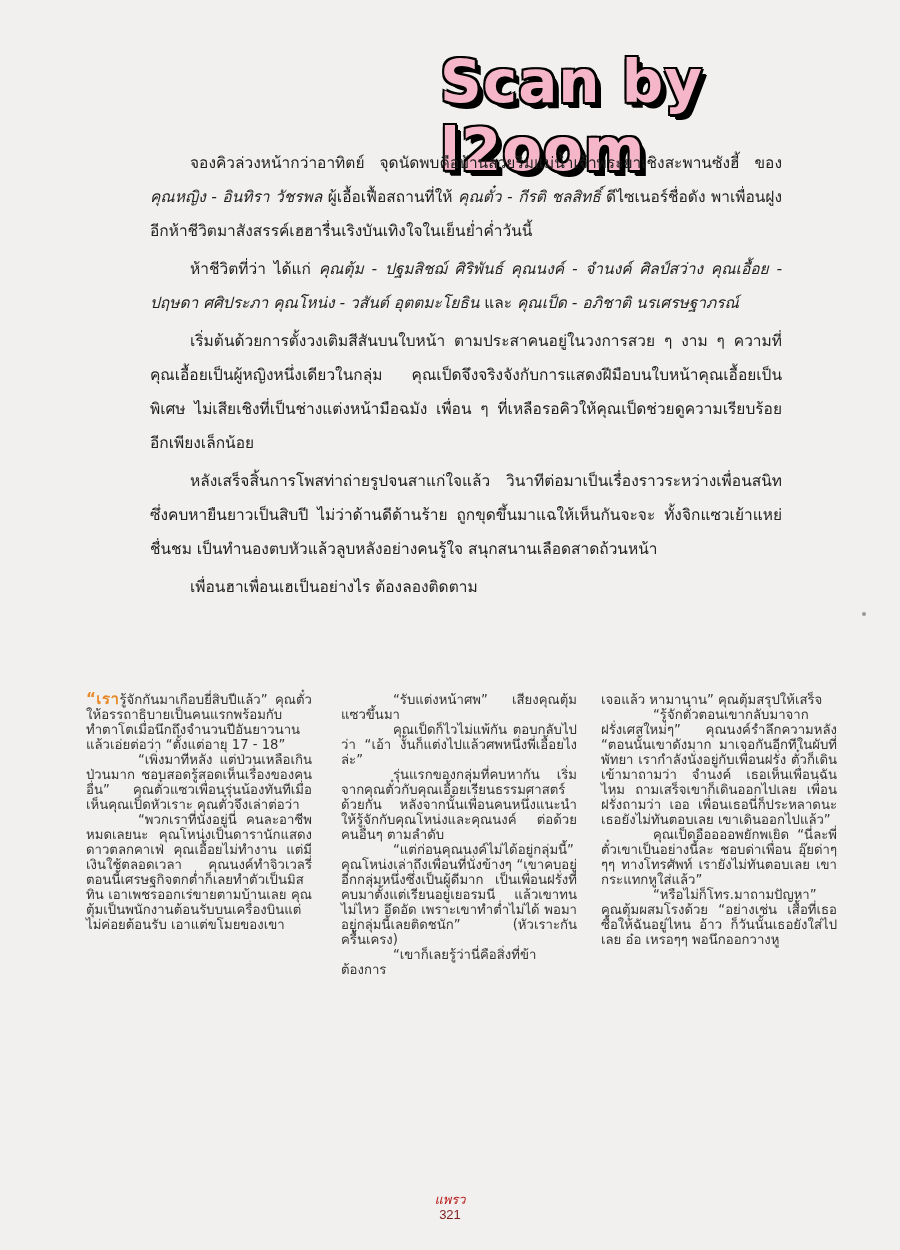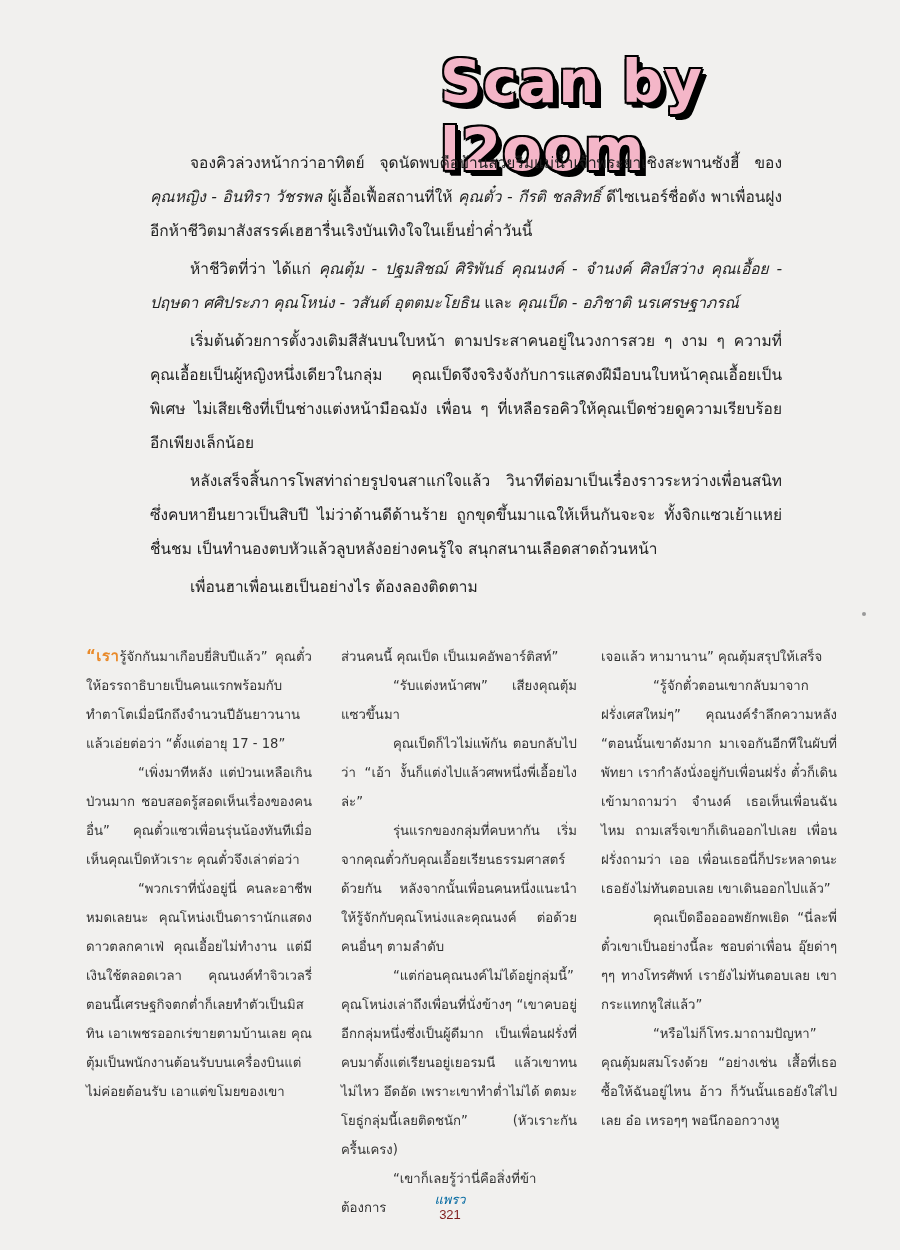--- a/index.html
+++ b/index.html
@@ -7,29 +7,29 @@
        font-family:"DejaVu Sans","Liberation Sans",sans-serif;color:#2a2a2a;}
   .watermark{position:absolute;left:440px;top:48px;width:450px;height:70px;
        font-family:"DejaVu Sans",sans-serif;font-weight:bold;font-size:58px;
        color:#f4b6c8;letter-spacing:1px;
        text-shadow:-2px -2px 0 #000,2px -2px 0 #000,-2px 2px 0 #000,2px 2px 0 #000,
                    0 3px 0 #000,3px 0 0 #000,5px 5px 0 #000,6px 6px 0 #000;}
   .intro{position:absolute;left:146px;top:142px;width:640px;font-size:15.5px;line-height:34px;color:#1f1f1f;}
   .intro p{margin:4px;text-align:justify;text-align-last:left;}
   .intro p.ind{text-indent:40px;}
   .intro .nm{font-style:italic;}
-  .col{position:absolute;top:642px;font-size:13.2px;line-height:29px;color:#333;}
+  .col{position:absolute;top:692px;font-size:13.2px;line-height:15px;color:#333;}
   .col p{margin:0;text-align:justify;text-align-last:left;}
   .col p.ind{text-indent:52px;}
   .col1{left:86px;width:226px;}
   .col2{left:341px;width:236px;}
   .col3{left:601px;width:236px;}
   .dropcap{color:#e98a2a;font-weight:bold;font-size:15px;letter-spacing:0.5px;}
   .footer-logo{position:absolute;left:425px;top:1189px;width:50px;text-align:center;
-       font-family:"DejaVu Serif",serif;font-style:italic;font-size:13px;color:#0369a1;}
+       font-family:"DejaVu Serif",serif;font-style:italic;font-size:13px;color:#b91c1c;}
   .page-number{position:absolute;left:425px;top:1207px;width:50px;text-align:center;
        font-family:"Liberation Sans",sans-serif;font-size:13px;color:#7f1d1d;}
   .speck{position:absolute;left:862px;top:612px;width:4px;height:4px;border-radius:2px;background:#999;}
 </style>
 </head>
 <body>
 
 <div class="watermark">Scan by l2oom</div>
 
 <div class="intro">
@@ -40,25 +40,24 @@
   <p class="ind">เพื่อนฮาเพื่อนเฮเป็นอย่างไร  ต้องลองติดตาม</p>
 </div>
 
 <div class="col col1">
   <p><span class="dropcap">“เรา</span><span>รู้จักกันมาเกือบยี่สิบปีแล้ว”  คุณตั๋วให้อรรถาธิบายเป็นคนแรกพร้อมกับทำตาโตเมื่อนึกถึงจำนวนปีอันยาวนาน  แล้วเอ่ยต่อว่า  “ตั้งแต่อายุ  17 - 18”</span></p>
   <p class="ind">“เพิ่งมาทีหลัง   แต่ป่วนเหลือเกิน ป่วนมาก   ชอบสอดรู้สอดเห็นเรื่องของคนอื่น”  คุณตั๋วแซวเพื่อนรุ่นน้องทันทีเมื่อเห็นคุณเป็ดหัวเราะ  คุณตั๋วจึงเล่าต่อว่า</p>
   <p class="ind">“พวกเราที่นั่งอยู่นี่   คนละอาชีพหมดเลยนะ  คุณโหน่งเป็นดารานักแสดงดาวตลกคาเฟ่  คุณเอื้อยไม่ทำงาน  แต่มีเงินใช้ตลอดเวลา   คุณนงค์ทำจิวเวลรี่ตอนนี้เศรษฐกิจตกต่ำก็เลยทำตัวเป็นมิสทิน   เอาเพชรออกเร่ขายตามบ้านเลย คุณตุ้มเป็นพนักงานต้อนรับบนเครื่องบินแต่ไม่ค่อยต้อนรับ   เอาแต่ขโมยของเขา</p>
 </div>
 
 <div class="col col2">
-  <p>ส่วนคนนี้ คุณเป็ด เป็นเมคอัพอาร์ติสท์”</p>
   <p class="ind">“รับแต่งหน้าศพ”   เสียงคุณตุ้มแซวขึ้นมา</p>
   <p class="ind">คุณเป็ดก็ไวไม่แพ้กัน  ตอบกลับไปว่า  “เอ้า  งั้นก็แต่งไปแล้วศพหนึ่งพี่เอื้อยไงล่ะ”</p>
   <p class="ind">รุ่นแรกของกลุ่มที่คบหากัน  เริ่มจากคุณตั๋วกับคุณเอื้อยเรียนธรรมศาสตร์ด้วยกัน  หลังจากนั้นเพื่อนคนหนึ่งแนะนำให้รู้จักกับคุณโหน่งและคุณนงค์  ต่อด้วยคนอื่นๆ ตามลำดับ</p>
-  <p class="ind">“แต่ก่อนคุณนงค์ไม่ได้อยู่กลุ่มนี้” คุณโหน่งเล่าถึงเพื่อนที่นั่งข้างๆ  “เขาคบอยู่อีกกลุ่มหนึ่งซึ่งเป็นผู้ดีมาก  เป็นเพื่อนฝรั่งที่คบมาตั้งแต่เรียนอยู่เยอรมนี   แล้วเขาทนไม่ไหว  อึดอัด  เพราะเขาทำต่ำไม่ได้  ตตมะโยธู่กลุ่มนี้เลยติดชนัก” (หัวเราะกันครื้นเครง)</p>
+  <p class="ind">“แต่ก่อนคุณนงค์ไม่ได้อยู่กลุ่มนี้” คุณโหน่งเล่าถึงเพื่อนที่นั่งข้างๆ  “เขาคบอยู่อีกกลุ่มหนึ่งซึ่งเป็นผู้ดีมาก  เป็นเพื่อนฝรั่งที่คบมาตั้งแต่เรียนอยู่เยอรมนี   แล้วเขาทนไม่ไหว  อึดอัด  เพราะเขาทำต่ำไม่ได้  พอมาอยู่กลุ่มนี้เลยติดชนัก” (หัวเราะกันครื้นเครง)</p>
   <p class="ind">“เขาก็เลยรู้ว่านี่คือสิ่งที่ข้าต้องการ</p>
 </div>
 
 <div class="col col3">
   <p>เจอแล้ว  หามานาน”  คุณตุ้มสรุปให้เสร็จ</p>
   <p class="ind">“รู้จักตั๋วตอนเขากลับมาจากฝรั่งเศสใหม่ๆ”  คุณนงค์รำลึกความหลัง “ตอนนั้นเขาดังมาก   มาเจอกันอีกทีในผับที่พัทยา   เรากำลังนั่งอยู่กับเพื่อนฝรั่ง ตั๋วก็เดินเข้ามาถามว่า  จำนงค์  เธอเห็นเพื่อนฉันไหม   ถามเสร็จเขาก็เดินออกไปเลย   เพื่อนฝรั่งถามว่า  เออ  เพื่อนเธอนี่ก็ประหลาดนะ   เธอยังไม่ทันตอบเลย เขาเดินออกไปแล้ว”</p>
   <p class="ind">คุณเป็ดอืออออพยักพเยิด   “นี่ละพี่ตั๋วเขาเป็นอย่างนี้ละ  ชอบด่าเพื่อน  อุ๊ยด่าๆๆๆ ทางโทรศัพท์   เรายังไม่ทันตอบเลย  เขากระแทกหูใส่แล้ว”</p>
   <p class="ind">“หรือไม่ก็โทร.มาถามปัญหา”  คุณตุ้มผสมโรงด้วย  “อย่างเช่น  เสื้อที่เธอซื้อให้ฉันอยู่ไหน   อ้าว  ก็วันนั้นเธอยังใส่ไปเลย  อ๋อ  เหรอๆๆ  พอนึกออกวางหู</p>
 </div>
 

